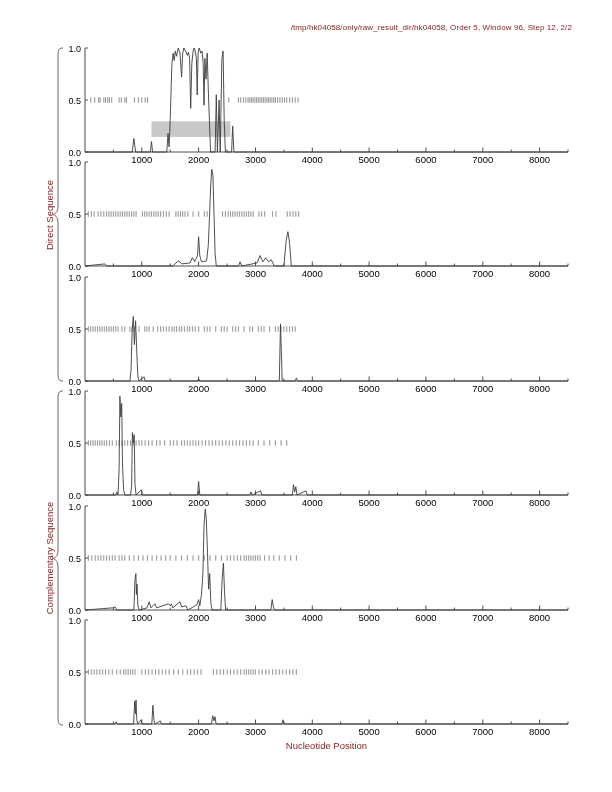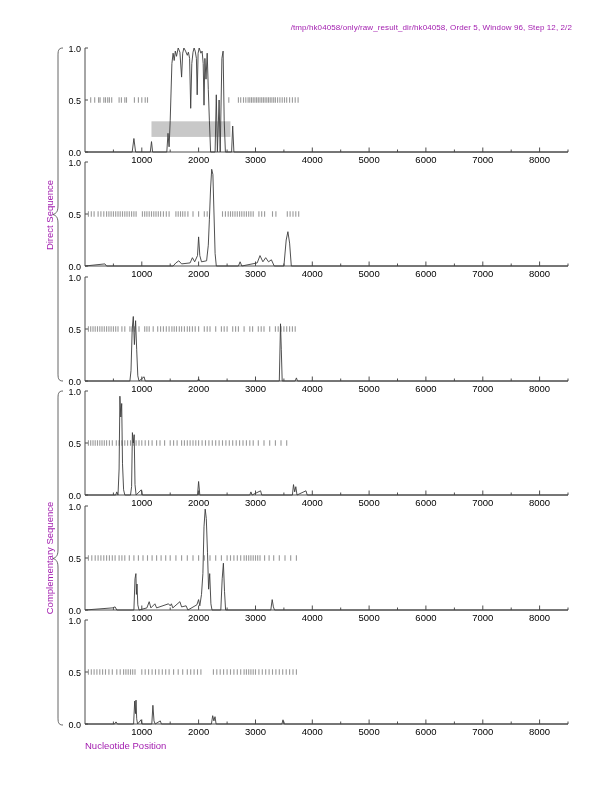--- a/index.html
+++ b/index.html
@@ -1,21 +1,21 @@
 <!DOCTYPE html>
 <html><head>
 <meta charset="utf-8">
 <style>
   html,body{margin:0;padding:0;background:#ffffff;}
   #page{position:relative;width:612px;height:792px;background:#ffffff;overflow:hidden;
-        font-family:"Liberation Sans","DejaVu Sans",sans-serif;color:#a21caf;}
+        font-family:"Liberation Sans","DejaVu Sans",sans-serif;color:#7f1d1d;}
   #title{position:absolute;top:23px;right:40px;font-size:8px;letter-spacing:0.1px;white-space:nowrap;}
   .rot-label{position:absolute;white-space:nowrap;font-size:9.5px;transform-origin:0 0;
              transform:rotate(-90deg) translateX(-50%);}
-  #xaxis-label{position:absolute;left:85px;width:483px;top:740px;font-size:9.5px;}
+  #xaxis-label{position:absolute;left:85px;width:483px;top:740px;text-align:center;font-size:9.5px;}
   #braces{position:absolute;left:50px;top:42px;}
   svg text{font-family:"Liberation Sans","DejaVu Sans",sans-serif;fill:#000;}
 </style>
 </head>
 <body>
 
 <div id="page">
   <div id="title">/tmp/hk04058/only/raw_result_dir/hk04058, Order 5, Window 96, Step 12, 2/2</div>
 
   <div class="rot-label" style="left:44px;top:215px;">Direct Sequence</div>

